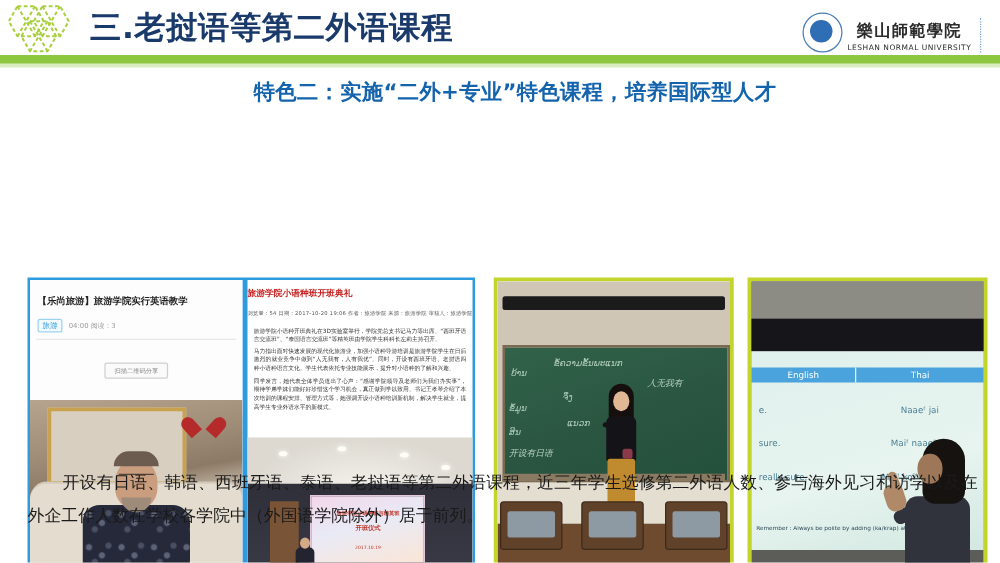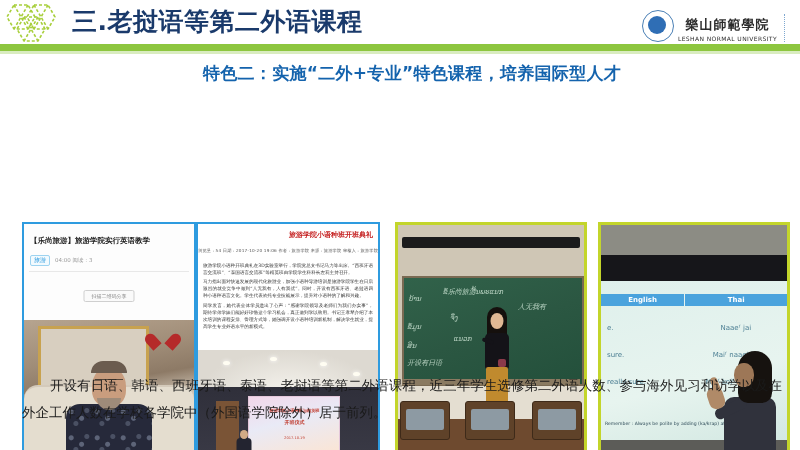--- a/index.html
+++ b/index.html
@@ -178,21 +178,21 @@
                       radial-gradient(circle at 60% 55%, #5d6478 2px, transparent 3px),
                       radial-gradient(circle at 38% 75%, #4a5063 2px, transparent 3px),
                       radial-gradient(circle at 80% 25%, #4a5063 2px, transparent 3px);
     background-size: 26px 26px;
   }
 
   
   #card2 { left: 196px; top: 112px; width: 184px; height: 240px; }
   .web2-head {
     position: absolute; left: 0; top: 6px; width: 100%;
-    text-align: center; font-size: 7px; font-weight: bold; color: #c41c1c; margin-left: 43px;
+    font-size: 7px; font-weight: bold; color: #c41c1c;
   }
   .web2-meta {
     position: absolute; left: 0; top: 24px; width: 100%;
     text-align: center; font-size: 4.2px; color: #555;
     white-space: nowrap; letter-spacing: 0.2px;
   }
   .web2-body { position: absolute; left: 5px; right: 5px; top: 38px; }
   .web2-body p {
     margin: 0 0 2px 0;
     font-size: 4.6px; line-height: 1.55; color: #333;
@@ -248,21 +248,21 @@
   .c4-room { position:absolute; left:0; top:0; width:100%; height:100%; background:#5c5c58; }
   .c4-ceil { position:absolute; left:0; top:0; width:100%; height:13%; background:#8c8c84; }
   .c4-dark { position:absolute; left:0; top:13%; width:100%; height:11%; background:#16161a; }
   .c4-slide {
     position:absolute; left:0; top:24%; width:100%; height:68%;
     background: linear-gradient(165deg,#dff0ec 0%,#e7f4ef 60%,#d3e8e2 100%);
   }
   .c4-table { position:absolute; left:0; top:8%; width:100%; display:flex; }
   .c4-th {
     background:#4aa3dd; color:#ffffff; font-size:7px;
-    text-align:center; padding:2px 0; font-weight:bold;
+    text-align:center; padding:2px 0; font-weight:normal;
   }
   .c4-th.left { width: 45%; }
   .c4-th.right { width: 55%; border-left: 1px solid #e7f4ef; }
   .c4-row { position:absolute; width:100%; display:flex; font-size:7px; color:#4c7f93; }
   .c4-en { width:45%; padding-left:6px; box-sizing:border-box; }
   .c4-th-col { width:55%; text-align:center; }
   .c4-note {
     position:absolute; left:4px; right:4px; bottom:9%;
     font-size:4.6px; color:#2d4a57; white-space:nowrap; overflow:hidden;
   }
@@ -370,21 +370,21 @@
         <div class="w2-p-head"></div>
       </div>
     </div>
   </div>
 
   <div class="photo-frame fr-lime" id="card3">
     <div class="c3-wall"></div>
     <div class="c3-beam"></div>
     <div class="c3-board">
       <span class="c3-chalk" style="left:3%;top:16%">ບ້ານ</span>
-      <span class="c3-chalk" style="left:22%;top:8%">ຂໍ້乐尚旅游ັ້ນພະແນກ</span>
+      <span class="c3-chalk" style="left:22%;top:8%">ຂໍ້ຄວາມຂັ້ນພະແນກ</span>
       <span class="c3-chalk" style="left:64%;top:22%">人无我有</span>
       <span class="c3-chalk" style="left:26%;top:34%">ຈຶ່ງ</span>
       <span class="c3-chalk" style="left:2%;top:42%">ຂໍ້ມູນ</span>
       <span class="c3-chalk" style="left:28%;top:54%">ແນວກ</span>
       <span class="c3-chalk" style="left:2%;top:60%">ສິນ</span>
       <span class="c3-chalk" style="left:47%;top:46%">ປຶກ</span>
       <span class="c3-chalk" style="left:2%;top:76%">开设有日语</span>
     </div>
     <div class="c3-ledge"></div>
     <div class="c3-wall-low"></div>

